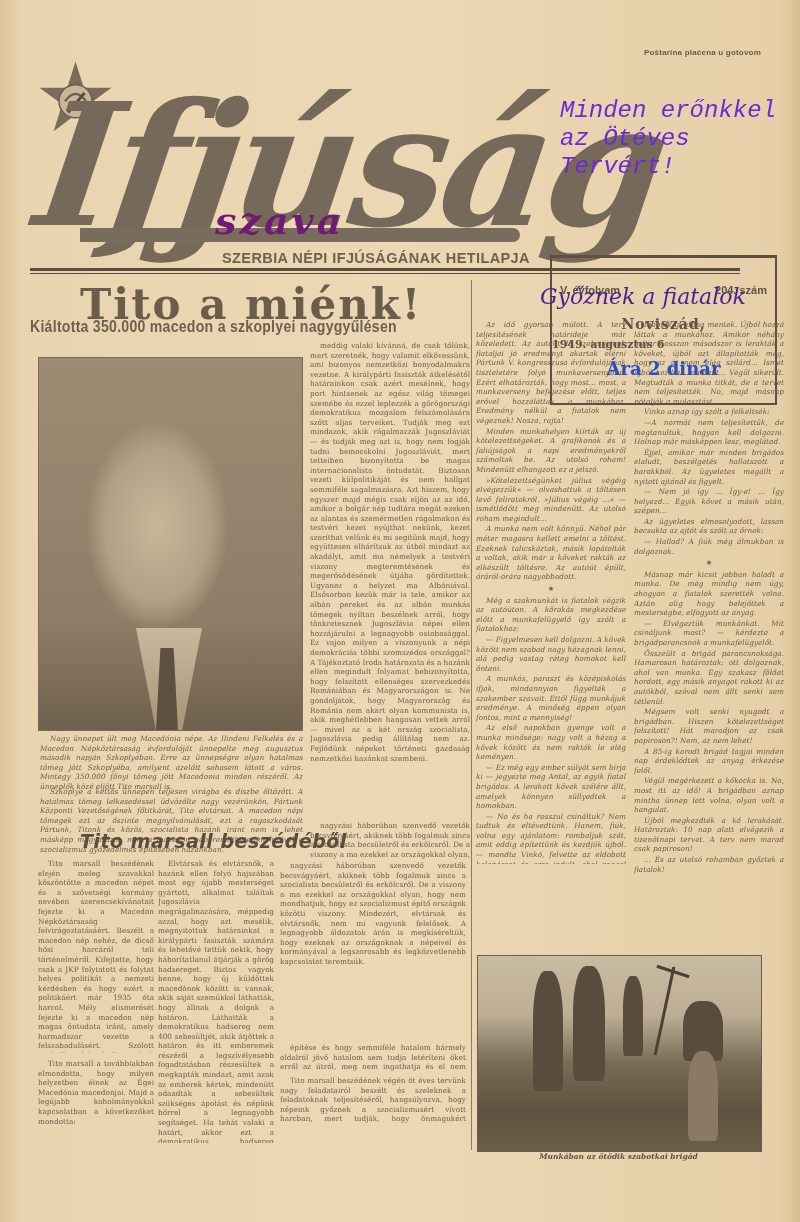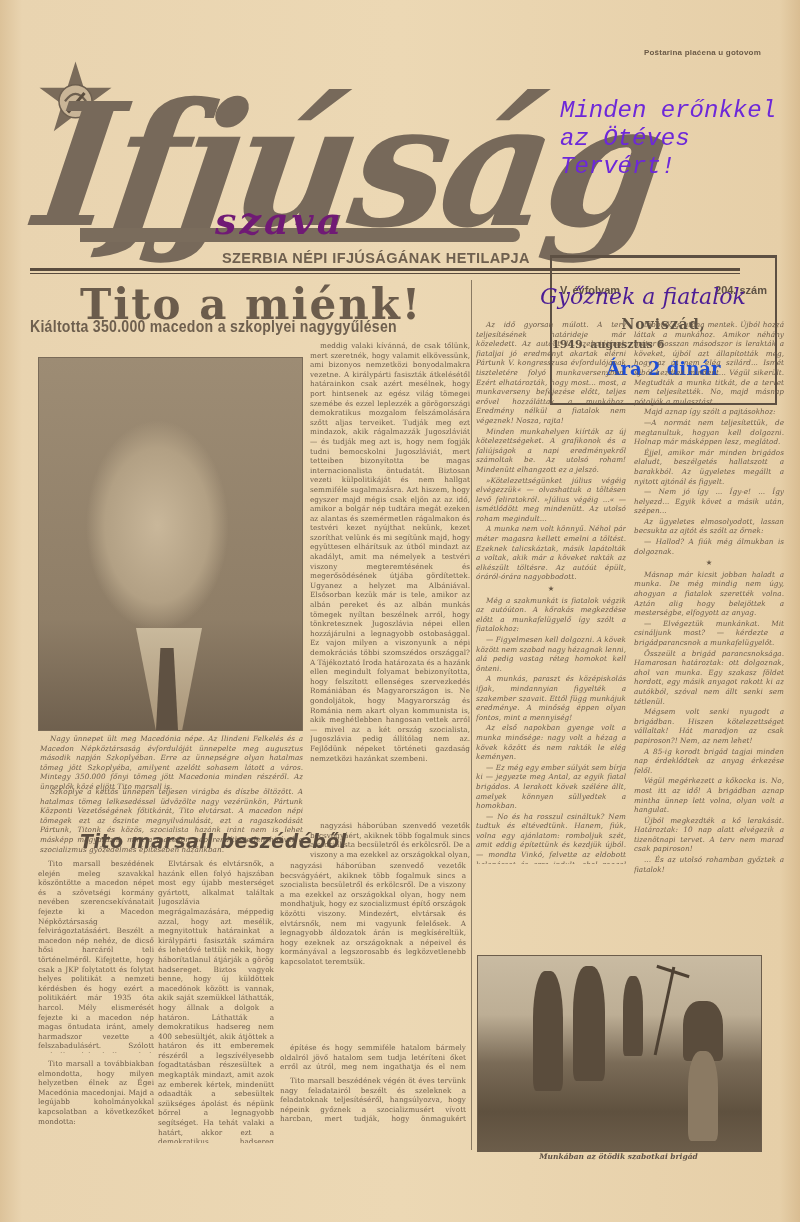--- a/index.html
+++ b/index.html
@@ -138,31 +138,31 @@
   <div class="star-sep">★</div>
   <p>Még a szakmunkát is fiatalok végzik az autóúton. A kőrakás megkezdése előtt a munkafelügyelő így szólt a fiatalokhoz:</p>
   <p>— Figyelmesen kell dolgozni. A kövek között nem szabad nagy hézagnak lenni, alá pedig vastag réteg homokot kell önteni.</p>
   <p>A munkás, paraszt és középiskolás ifjak, mindannyian figyelték a szakember szavait. Ettől függ munkájuk eredménye. A minőség éppen olyan fontos, mint a mennyiség!</p>
   <p>Az első napokban gyenge volt a munka minősége: nagy volt a hézag a kövek között és nem rakták le elég keményen.</p>
   <p>— Ez még egy ember súlyát sem bírja ki — jegyezte meg Antal, az egyik fiatal brigádos. A lerakott kövek szélére állt, amelyek könnyen süllyedtek a homokban.</p>
   <p>— No és ha rosszul csináltuk? Nem tudtuk és eltévedtünk. Hanem, fiúk, volna egy ajánlatom: romboljuk szét, amit eddig építettünk és kezdjük újból. — mondta Vinkó, felvette az eldobott kalapácsot és arra indult, ahol reggel kezdték a munkát. A</p>
 </div>
 <div class="text-col gy-c2 italic" style="height:630px;">
   <p>többiek is utána mentek. Újból hozzá láttak a munkához. Amikor néhány méter hosszan másodszor is lerakták a köveket, újból azt állapították meg, hogy az út nem elég szilárd... Ismét újból kezdtek mindent... Végül sikerült. Megtudták a munka titkát, de a tervet nem teljesítették. No, majd másnap pótolják a mulasztást...</p>
-  <p>Majd aznap így szólt a pajtásokhoz:</p>
+  <p>Vinko aznap így szólt a felkeltsék:</p>
   <p>—A normát nem teljesítettük, de megtanultuk, hogyan kell dolgozni. Holnap már másképpen lesz, meglátod.</p>
   <p>Éjjel, amikor már minden brigádos elaludt, beszélgetés hallatszott a barakkból. Az ügyeletes megállt a nyitott ajtónál és figyelt.</p>
   <p>— Nem jó így ... Így-e! ... Így helyezd... Egyik követ a másik után, szépen...</p>
   <p>Az ügyeletes elmosolyodott, lassan becsukta az ajtót és szólt az őrnek:</p>
   <p>— Hallod? A fiúk még álmukban is dolgoznak.</p>
   <div class="star-sep">★</div>
   <p>Másnap már kicsit jobban haladt a munka. De még mindig nem úgy, ahogyan a fiatalok szerették volna. Aztán alig hogy belejöttek a mesterségbe, elfogyott az anyag.</p>
   <p>— Elvégeztük munkánkat. Mit csináljunk most? — kérdezte a brigádparancsnok a munkafelügyelőt.</p>
   <p>Összeült a brigád parancsnoksága. Hamarosan határoztak: ott dolgoznak, ahol van munka. Egy szakasz földet hordott, egy másik anyagot rakott ki az autókból, szóval nem állt senki sem tétlenül.</p>
-  <p>Mégsem volt senki nyugodt a brigádban. Hiszen kötelezettséget vállaltak! Hát maradjon az csak papiroson?! Nem, az nem lehet!</p>
+  <p>Mégsem volt senki nyugodt a brigádban. Hiszen kötelezettséget felszított! Hát maradjon az csak papiroson?! Nem, az nem lehet!</p>
   <p>A 85-ig korodt brigád tagjai minden nap érdeklődtek az anyag érkezése felől.</p>
   <p>Végül megérkezett a kőkocka is. No, most itt az idő! A brigádban aznap mintha ünnep lett volna, olyan volt a hangulat.</p>
   <p>Újból megkezdték a kő lerakását. Határoztak: 10 nap alatt elvégezik a tizenötnapi tervet. A terv nem marad csak papiroson!</p>
   <p>... És az utolsó rohamban győztek a fiatalok!</p>
 </div>
 
 <div class="abs photo2">
   <div class="fig" style="left:55px;top:15px;width:30px;height:120px;"></div>
   <div class="fig" style="left:95px;top:10px;width:32px;height:115px;"></div>
   <div class="fig" style="left:145px;top:20px;width:20px;height:80px;"></div>

